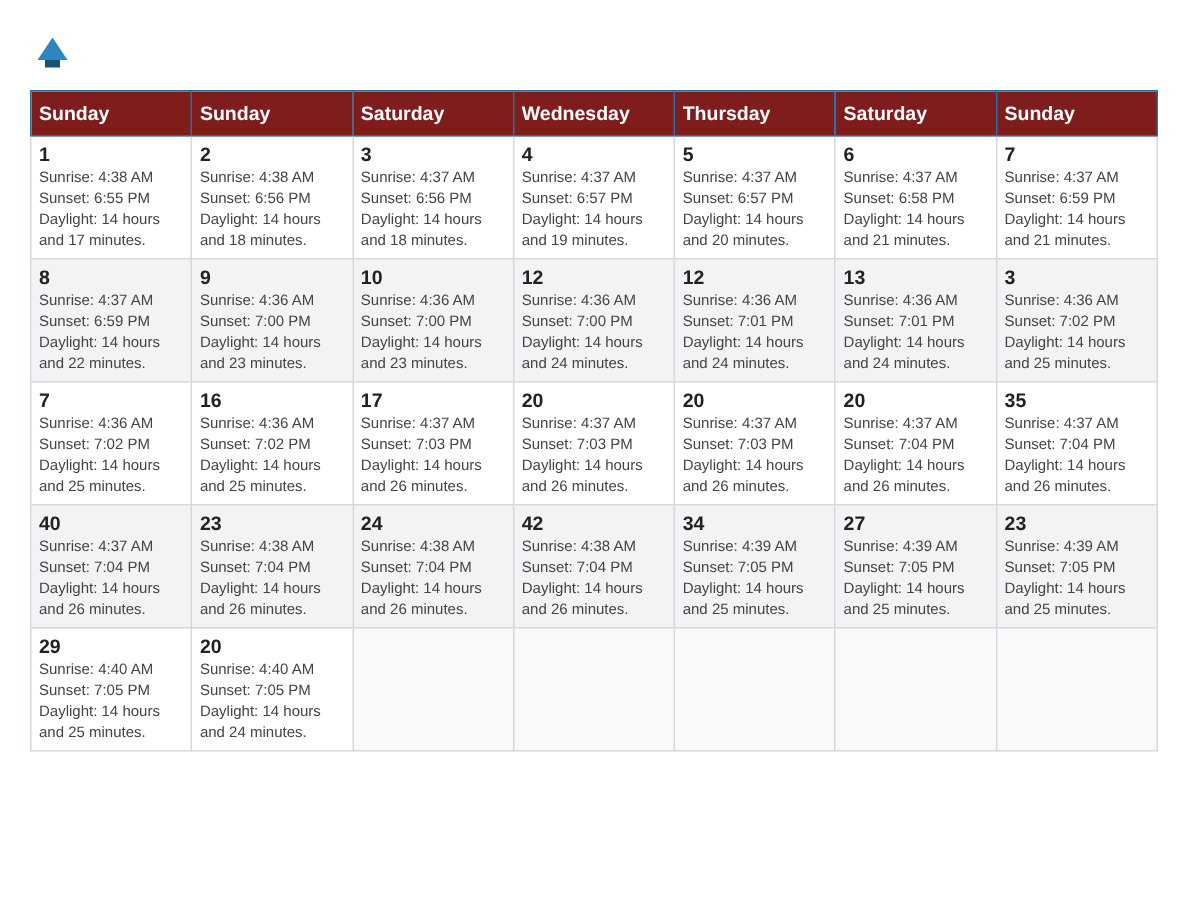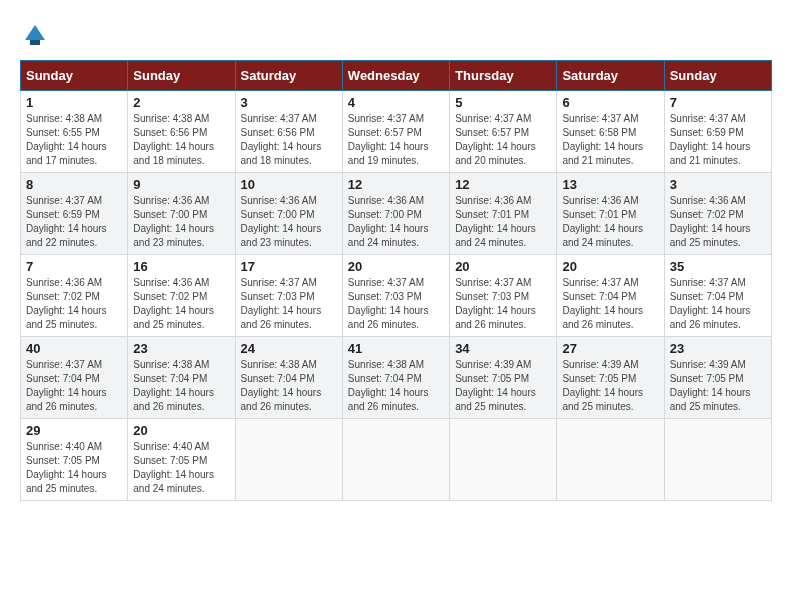--- a/index.html
+++ b/index.html
@@ -269,21 +269,21 @@
 Sunset: 7:04 PM
 Daylight: 14 hours and 26 minutes.</div>
         </td>
         <td>
           <span class="day-num">24</span>
           <div class="day-detail" style="white-space: pre-line;">Sunrise: 4:38 AM
 Sunset: 7:04 PM
 Daylight: 14 hours and 26 minutes.</div>
         </td>
         <td>
-          <span class="day-num">41</span>
+          <span class="day-num">42</span>
           <div class="day-detail" style="white-space: pre-line;">Sunrise: 4:38 AM
 Sunset: 7:04 PM
 Daylight: 14 hours and 26 minutes.</div>
         </td>
         <td>
           <span class="day-num">34</span>
           <div class="day-detail" style="white-space: pre-line;">Sunrise: 4:39 AM
 Sunset: 7:05 PM
 Daylight: 14 hours and 25 minutes.</div>
         </td>

